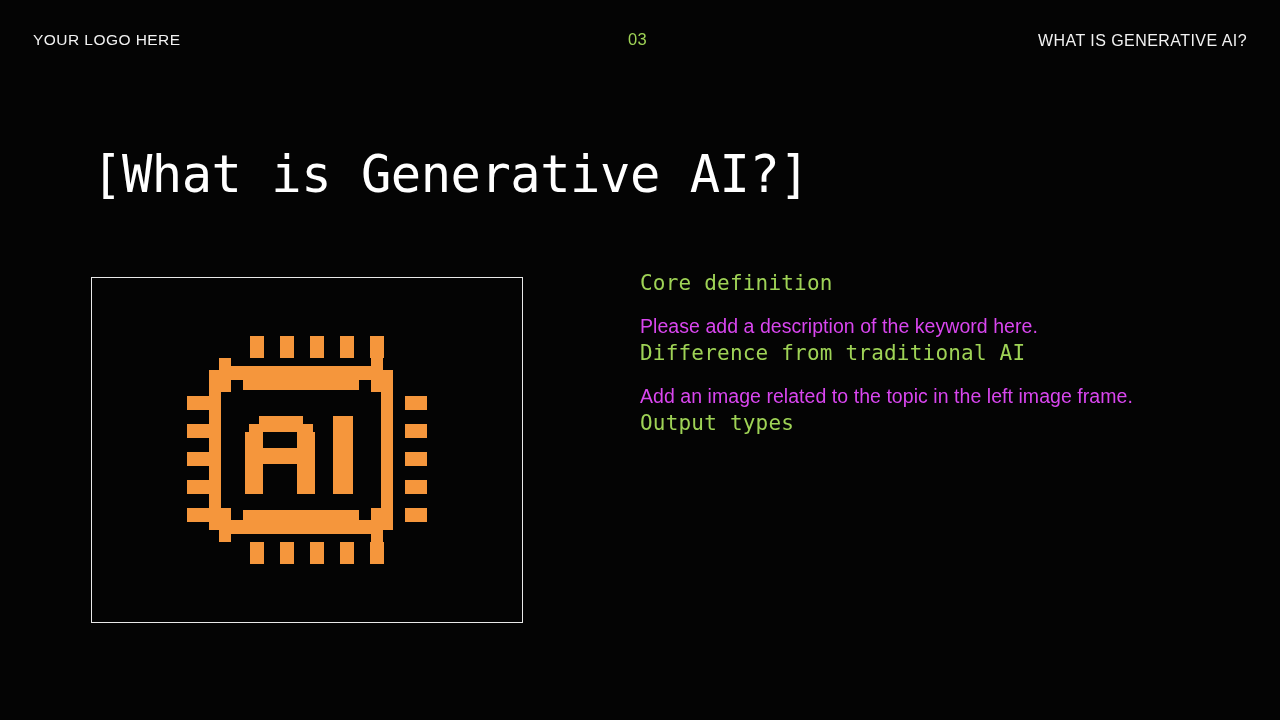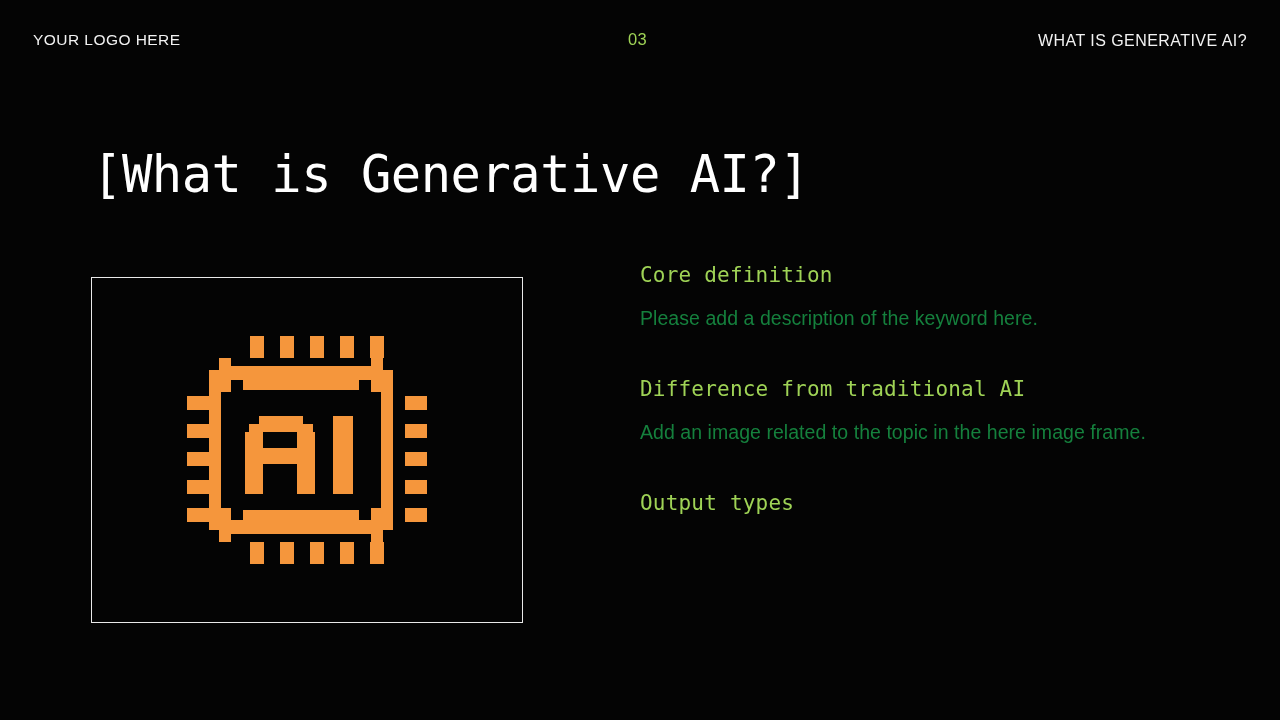--- a/index.html
+++ b/index.html
@@ -99,42 +99,42 @@
     width:240px;
     height:228px;
     display:block;
   }
   .chip-wrap svg { display:block; width:100%; height:100%; }
 
   
   .content {
     position:absolute;
     left:640px;
-    top:261px;
+    top:269px;
     width:600px;
   }
   .block { margin-bottom:0; }
-  .block + .block { margin-top:44px; }
+  .block + .block { }
 
   .block-heading {
     font-family:"DejaVu Sans Mono", "Liberation Mono", monospace;
     font-size:21px;
     line-height:28px;
     letter-spacing:0.2px;
     color:#9fd356;
     font-weight:400;
     white-space:nowrap;
   }
   .block-body {
     margin-top:16px;
     font-family:"Liberation Sans", sans-serif;
     font-size:19.5px;
     line-height:26px;
     letter-spacing:0.05px;
-    color:#15803d;
+    color:#d946ef;
     font-weight:400;
     white-space:nowrap;
   }
 </style>
 </head>
 <body>
 
 <div class="slide">
 
   <div class="topbar">
@@ -203,21 +203,21 @@
 
   <div class="content">
 
     <div class="block">
       <div class="block-heading">Core definition</div>
       <div class="block-body">Please add a description of the keyword here.</div>
     </div>
 
     <div class="block">
       <div class="block-heading">Difference from traditional AI</div>
-      <div class="block-body">Add an image related to the topic in the here image frame.</div>
+      <div class="block-body">Add an image related to the topic in the left image frame.</div>
     </div>
 
     <div class="block">
       <div class="block-heading">Output types</div>
     </div>
 
   </div>
 
 </div>
 

